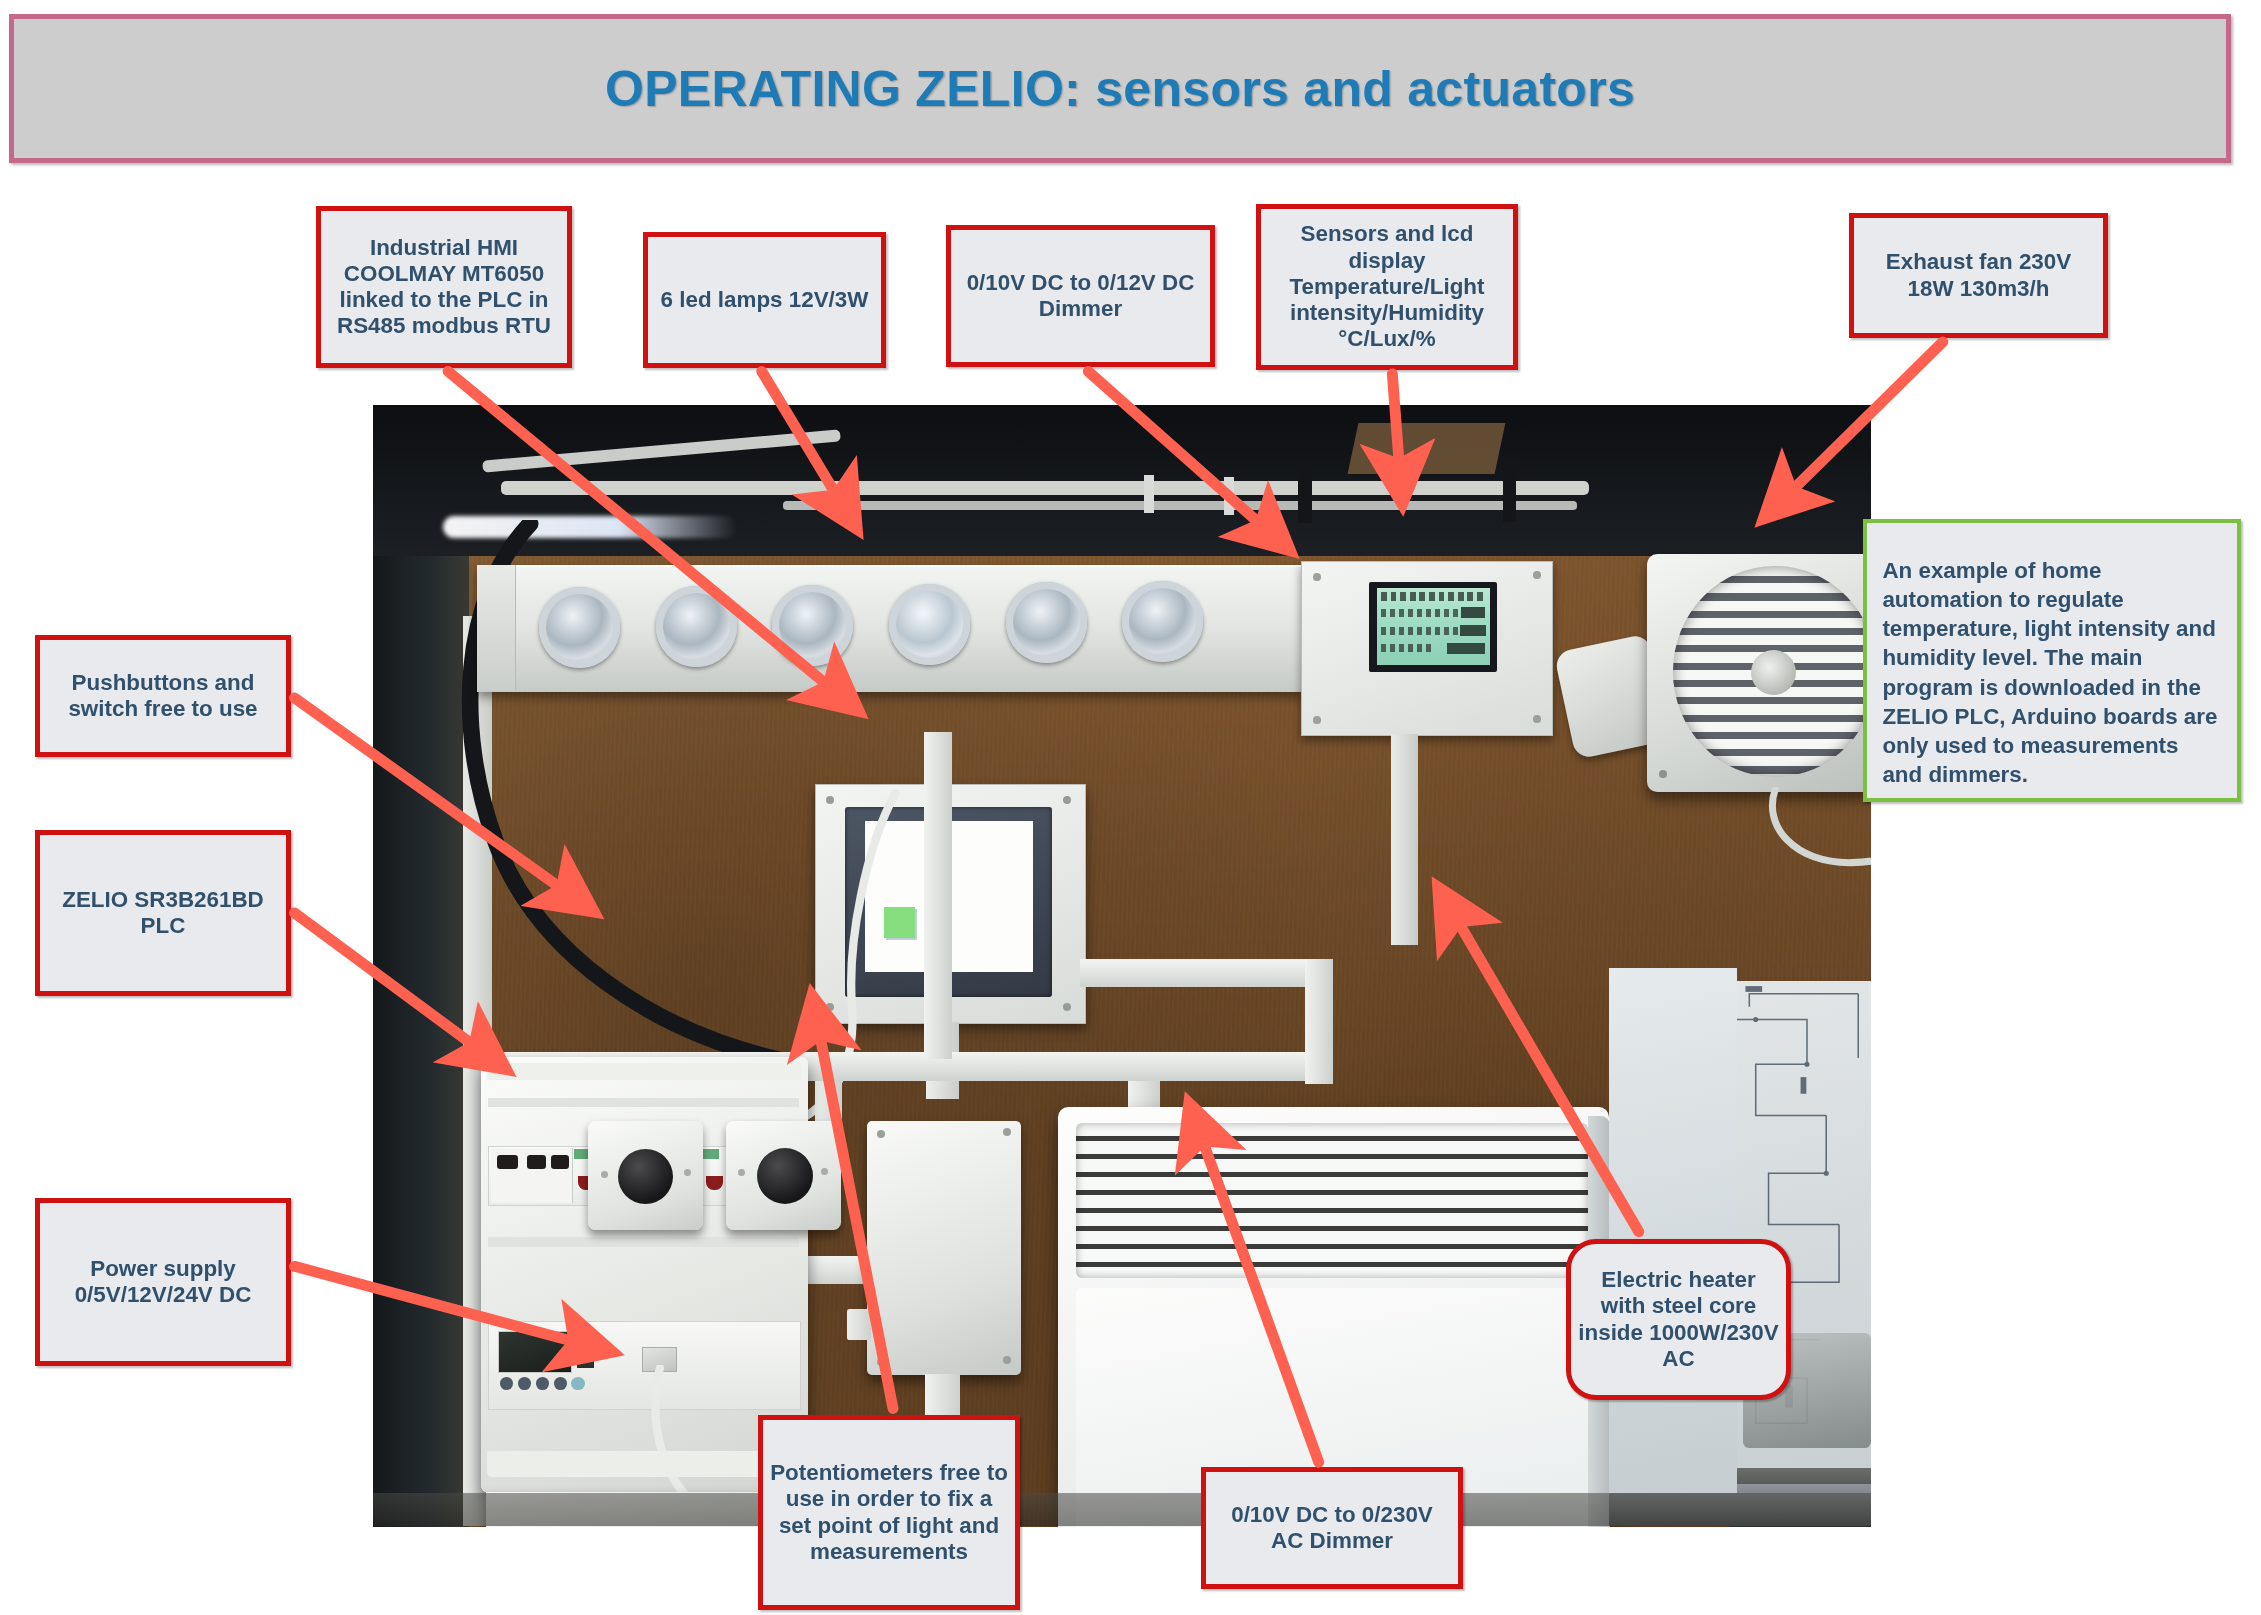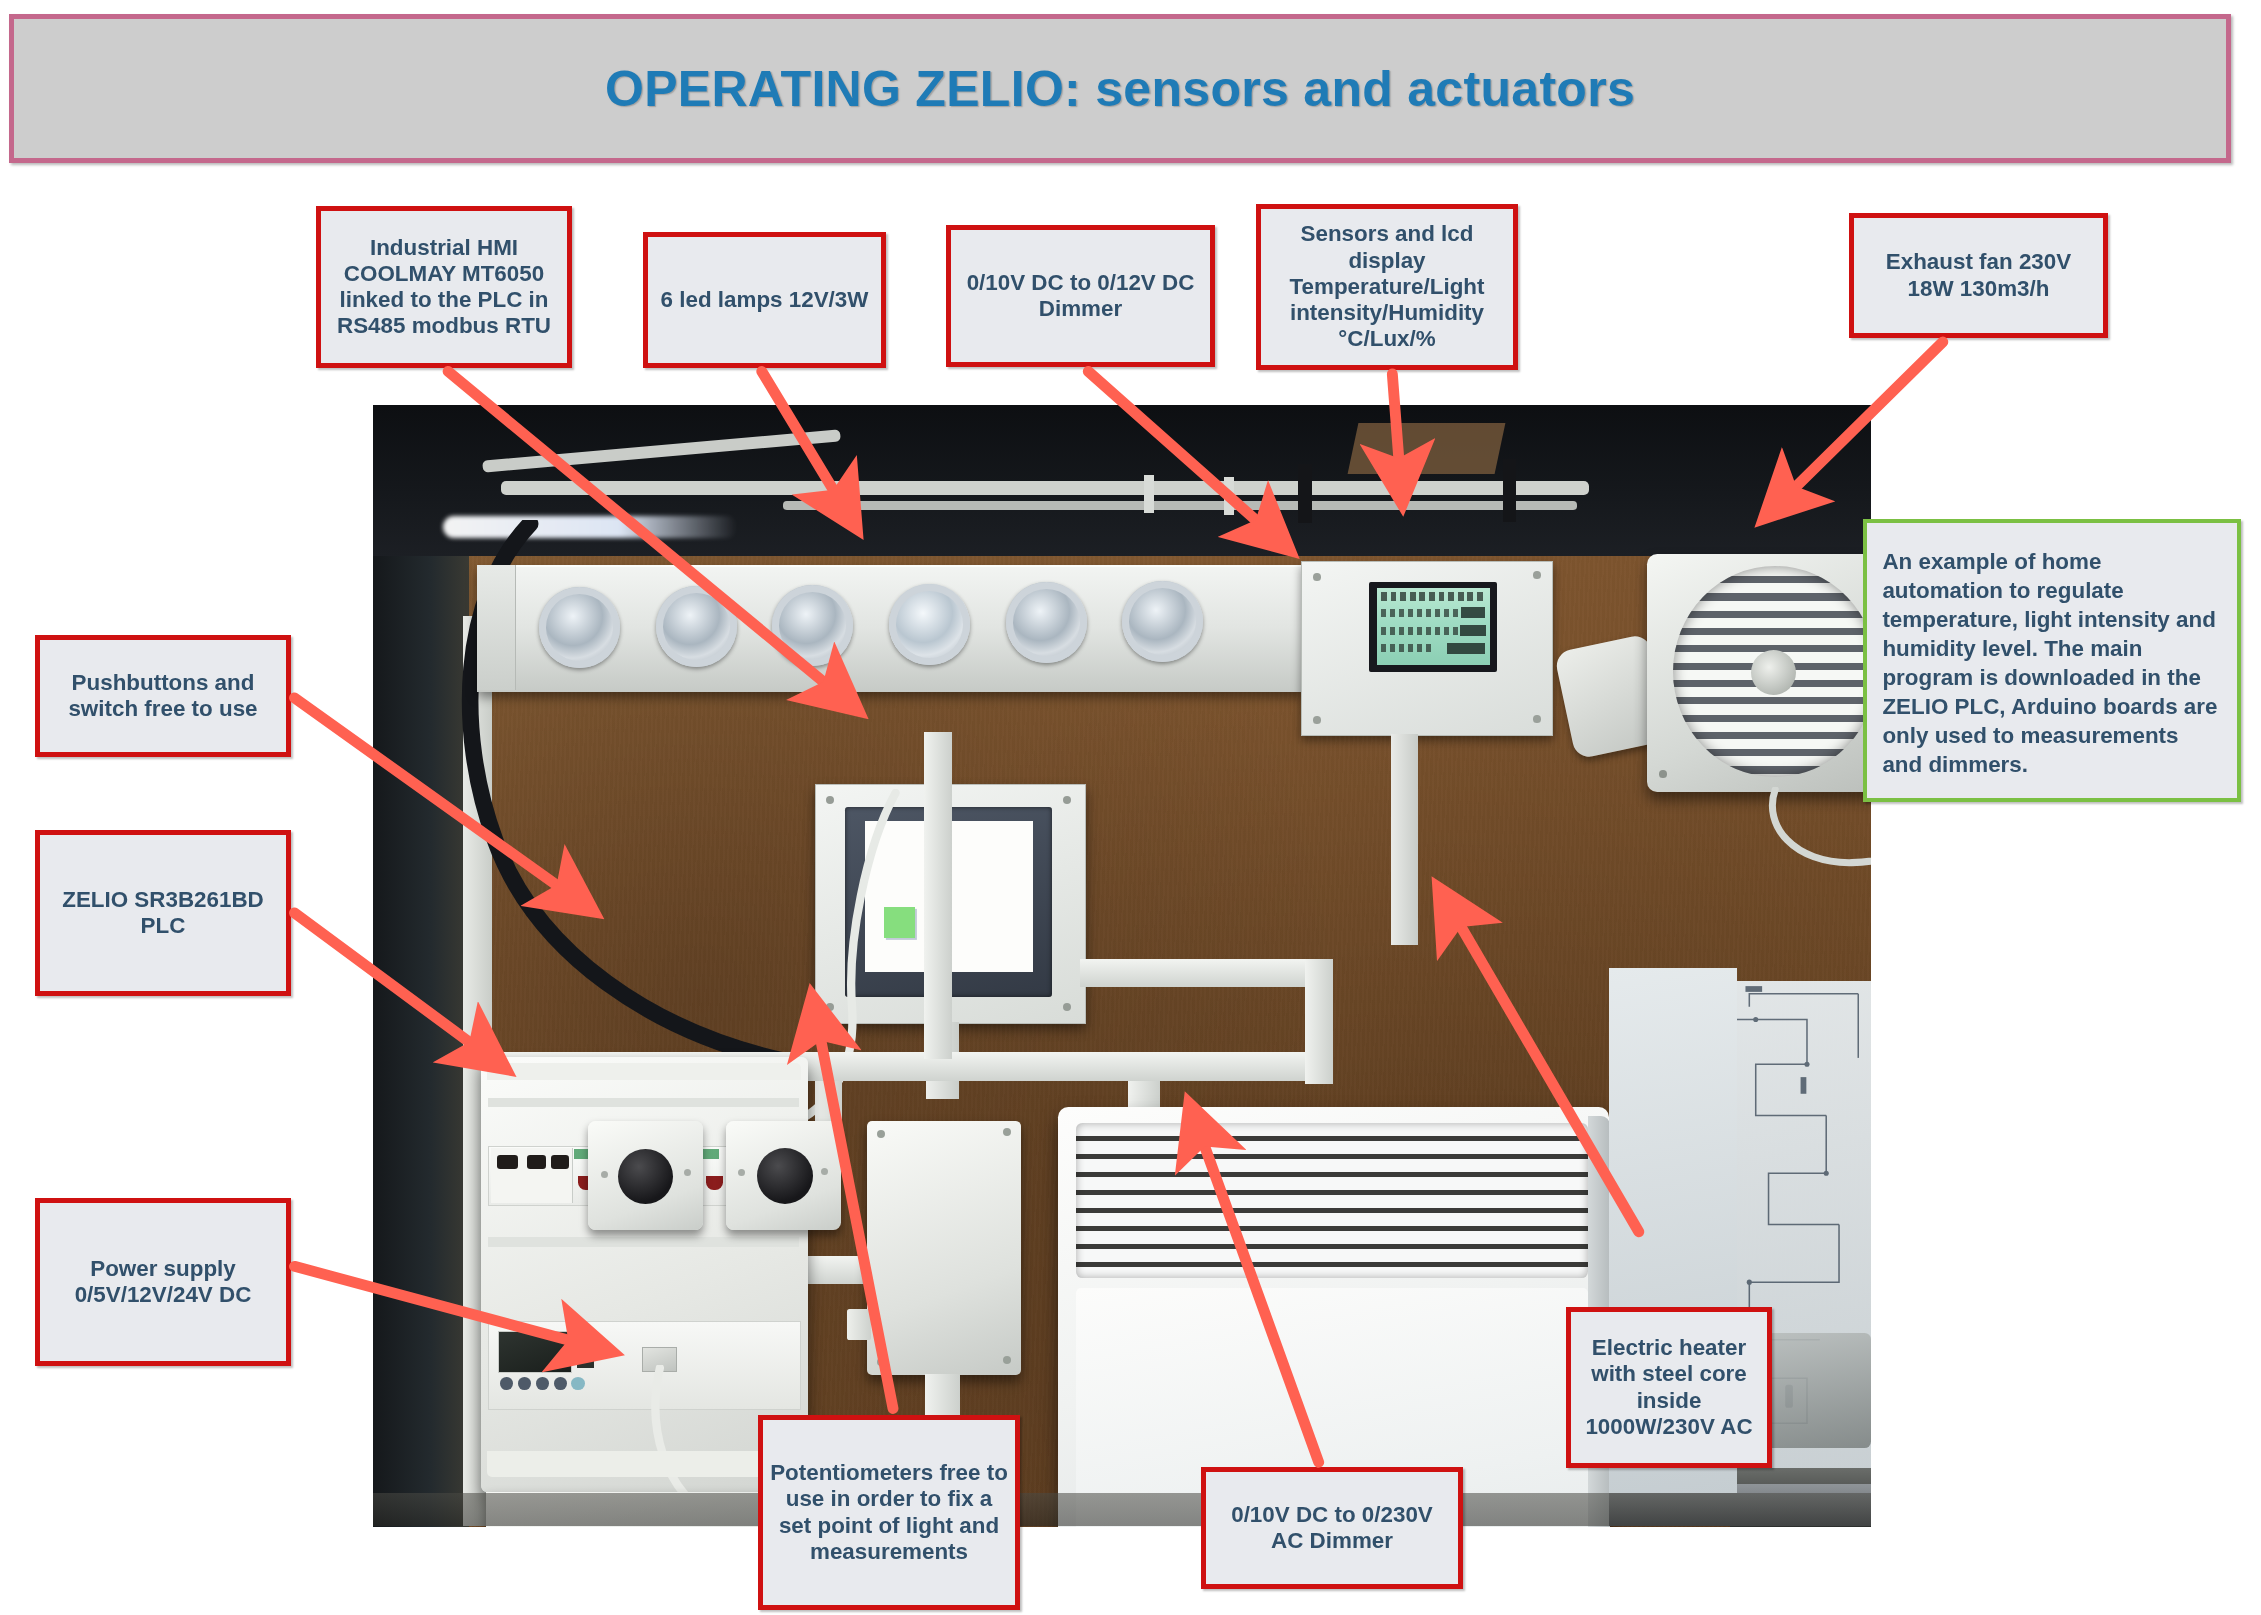--- a/index.html
+++ b/index.html
@@ -18,21 +18,21 @@
   #photo{position:absolute;left:373px;top:405px;width:1498px;height:1122px;
     overflow:hidden;background:#6d4a2c;}
   .ph{position:absolute;}
 
   
   .callout{position:absolute;box-sizing:border-box;background:#e8eaee;
     border:5.1px solid #cf1111;color:#31506b;font-weight:bold;
     display:flex;align-items:center;justify-content:center;text-align:center;
     line-height:1.17;font-size:22.4px;padding:3.8px 6.4px;
     box-shadow:1.9px 1.9px 1.9px rgba(0,0,0,.25);}
-  .callout.green{border:4.5px solid #7bc043;text-align:left;align-items:center;
+  .callout.green{border:4.5px solid #7bc043;text-align:left;align-items:flex-end;
     justify-content:flex-start;line-height:1.30;padding:14px 12.8px 9px 15.4px;}
 
   
   #arrows{position:absolute;left:0;top:0;width:2261px;height:1616px;
     pointer-events:none;}
 </style>
 </head>
 <body>
 
 <div id="title-banner">
@@ -343,21 +343,21 @@
 </div>
 
 <div class="callout" style="left:758px;top:1415px;width:262px;height:195px;">
   <span>Potentiometers free to use in order to fix a set point of light and measurements</span>
 </div>
 
 <div class="callout" style="left:1201px;top:1467px;width:262px;height:122px;">
   <span>0/10V DC to 0/230V AC Dimmer</span>
 </div>
 
-<div class="callout" style="left:1566px;top:1307px;width:206px;height:161px;">
+<div class="callout" style="left:1566px;top:1239px;width:225px;height:161px;border-radius:30px;">
   <span>Electric heater with steel core inside 1000W/230V AC</span>
 </div>
 
 <svg id="arrows" viewBox="0 0 3532 2524">
   <defs>
     <marker id="ah" markerWidth="7" markerHeight="7" refX="5.4" refY="3.5" orient="auto" markerUnits="strokeWidth">
       <path d="M0,0 L7,3.5 L0,7 L1.6,3.5 Z" fill="#ff6151"></path>
     </marker>
   </defs>
   <g stroke="#ff6151" stroke-width="17" fill="none" marker-end="url(#ah)" stroke-linecap="round">

